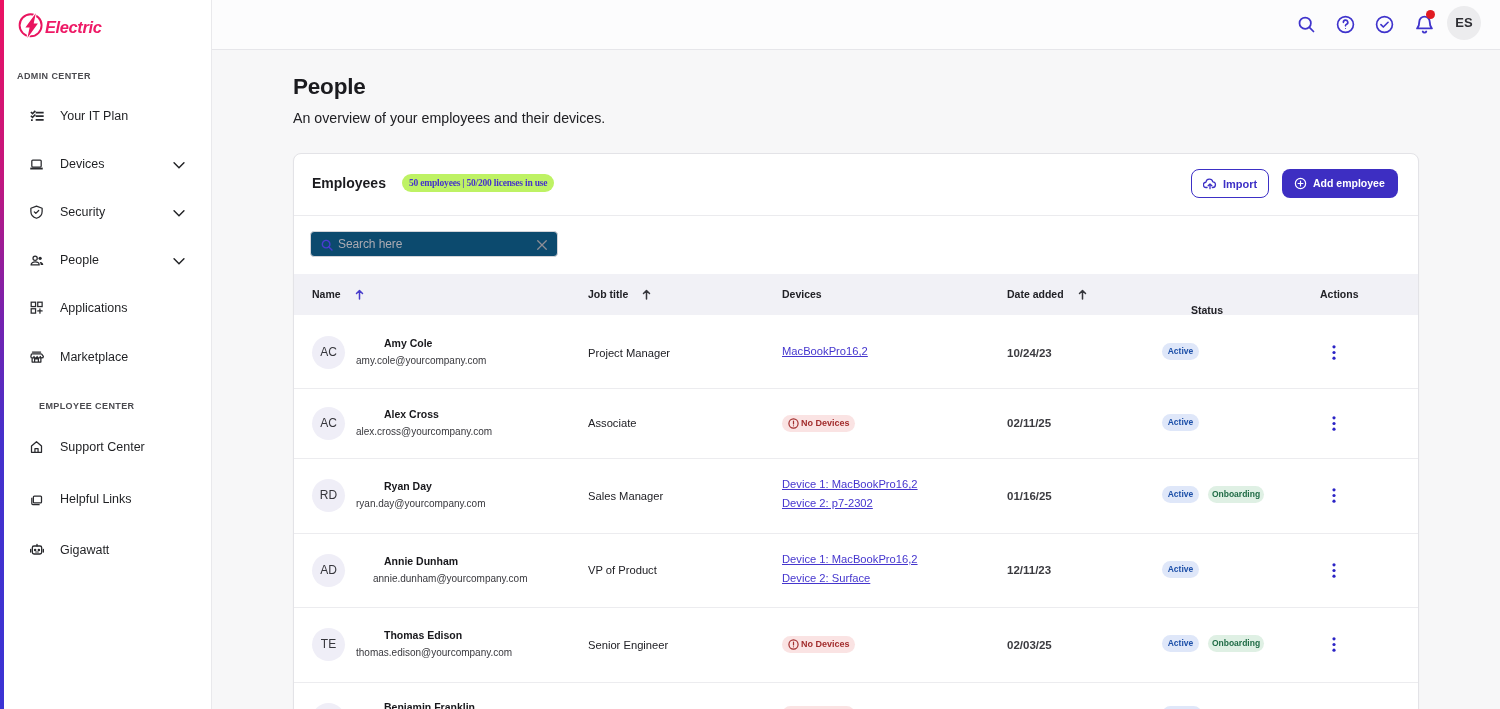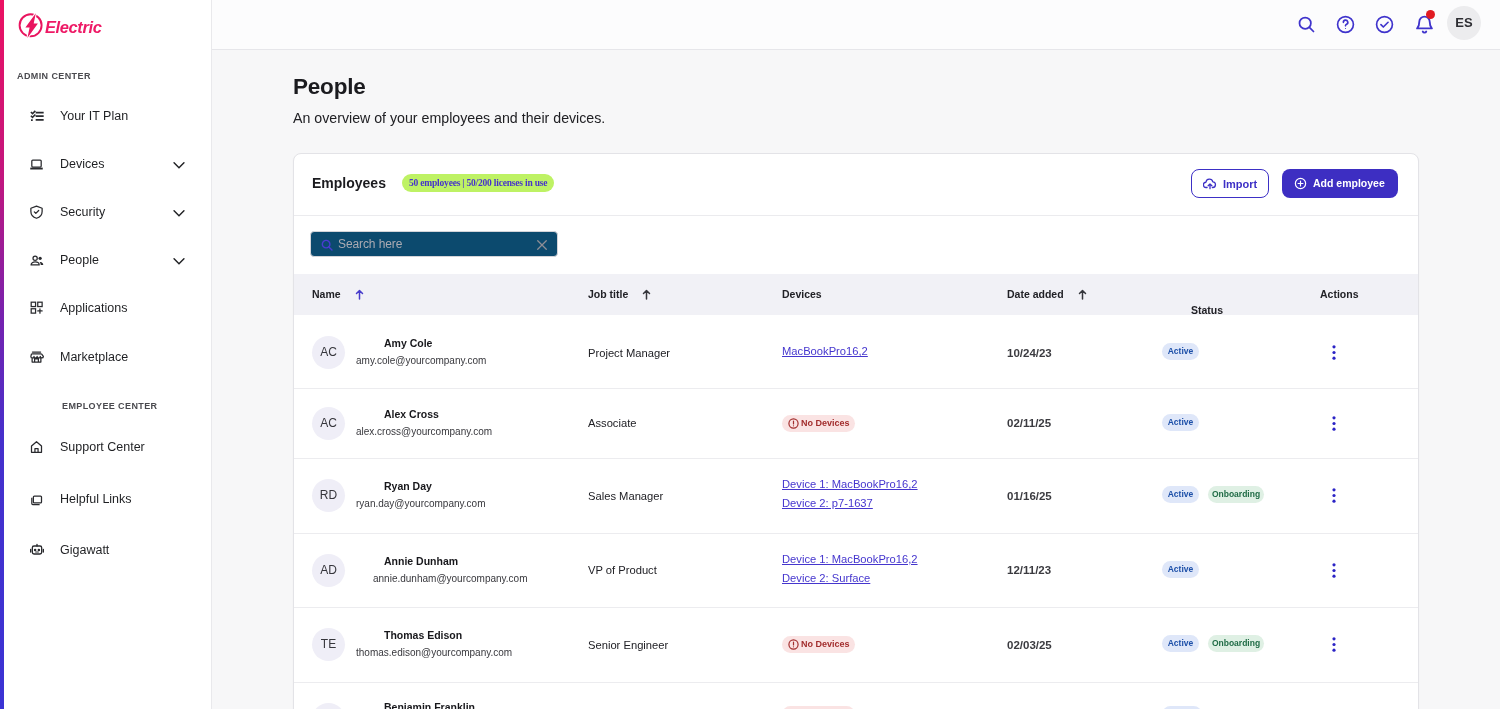--- a/index.html
+++ b/index.html
@@ -137,21 +137,21 @@
 </div>
 
 <div class="abs" style="left:0; top:349px; width:212px; height:16px;">
   <svg class="navicon" style="top:0px;" width="15" height="16" viewBox="0 0 24 24" fill="none" stroke="#292A2E" stroke-width="2">
       <path d="M4 7 h16 M4 7 L3 11 a2.5 2.5 0 0 0 5 0 a2.5 2.5 0 0 0 5 0 a2.5 2.5 0 0 0 5 0 a2.5 2.5 0 0 0 5 0 L20 7 M5 13.5 V20 h14 V13.5 M9 20 v-5 h6 v5" stroke-linejoin="round"></path>
       <path d="M5.5 4 h13" stroke-linecap="round"></path>
     </svg>
   <div class="navtext navitem" style="top:1px;">Marketplace</div>
 </div>
 
-<div class="abs navlabel" style="left:31px; top:401px;padding-left:31px;">EMPLOYEE CENTER</div>
+<div class="abs navlabel" style="left:8px; top:401px;padding-left:31px;">EMPLOYEE CENTER</div>
 
 <div class="abs" style="left:0; top:439px; width:212px; height:16px;">
   <svg class="navicon" style="top:0px;" width="15" height="16" viewBox="0 0 24 24" fill="none" stroke="#292A2E" stroke-width="2" stroke-linejoin="round">
       <path d="M4 10.5 L12 3.5 L20 10.5 V20.5 H4 Z"></path>
       <path d="M9.5 20.5 V14.5 h5 v6"></path>
     </svg>
   <div class="navtext navitem" style="top:1px;">Support Center</div>
 </div>
 
 <div class="abs" style="left:0; top:491px; width:212px; height:16px;">
@@ -254,21 +254,21 @@
       <circle cx="4" cy="1.8" r="1.6"></circle>
       <circle cx="4" cy="7.5" r="1.6"></circle>
       <circle cx="4" cy="13.2" r="1.6"></circle>
     </svg>
 <div class="abs rowline" style="left:294px; top:458px; width:1124px;"></div>
 <div class="abs avatar" style="left:312px; top:479.0px;text-align:center;">RD</div>
 <div class="abs name" style="left:356px; top:480.0px;">Ryan Day</div>
 <div class="abs email" style="left:356px; top:497.0px;">ryan.day@yourcompany.com</div>
 <div class="abs job" style="left:588px; top:488.5px;">Sales Manager</div>
 <div class="abs devlink" style="left:782px; top:477.0px;">Device 1: MacBookPro16,2</div>
-<div class="abs devlink" style="left:782px; top:496.0px;">Device 2: p7-1637</div>
+<div class="abs devlink" style="left:782px; top:496.0px;">Device 2: p7-2302</div>
 <div class="abs date" style="left:1007px; top:488.5px;">01/16/25</div>
 <div class="abs pill pill-active" style="left:1162px; top:486.0px;">Active</div>
 <div class="abs pill pill-onb" style="left:1208px; top:486.0px;">Onboarding</div>
 <svg class="abs" style="left:1330px; top:488.0px;" width="8" height="15" viewBox="0 0 8 15" fill="#2B23C5">
       <circle cx="4" cy="1.8" r="1.6"></circle>
       <circle cx="4" cy="7.5" r="1.6"></circle>
       <circle cx="4" cy="13.2" r="1.6"></circle>
     </svg>
 <div class="abs rowline" style="left:294px; top:533px; width:1124px;"></div>
 <div class="abs avatar" style="left:312px; top:553.5px;">AD</div>

